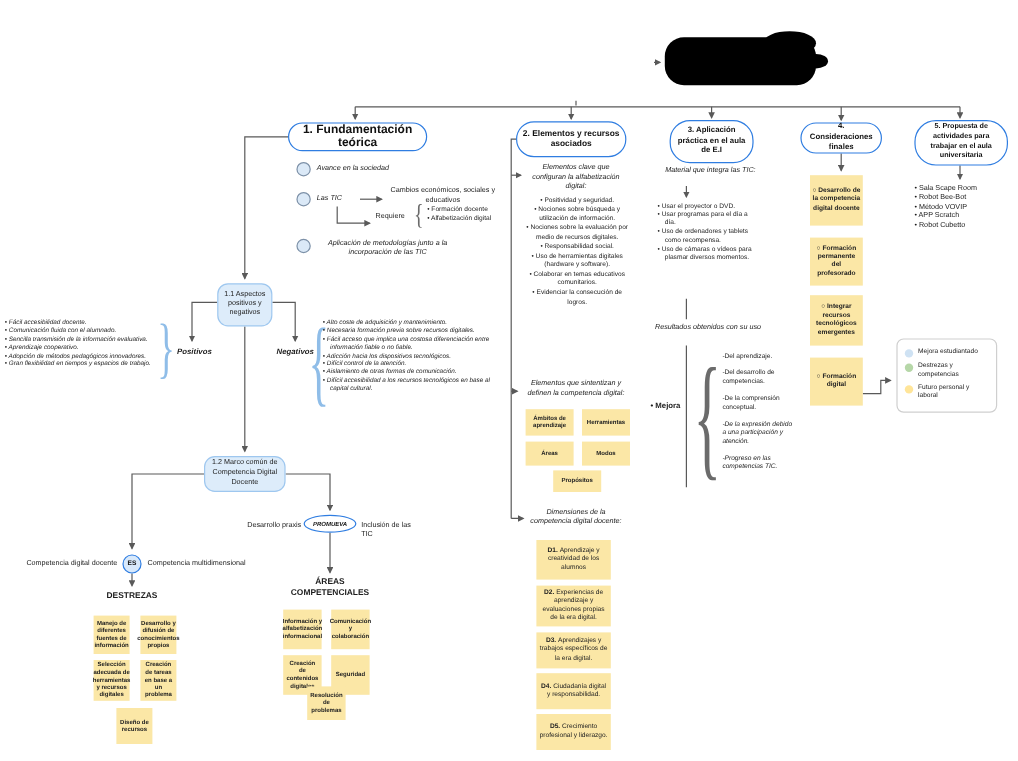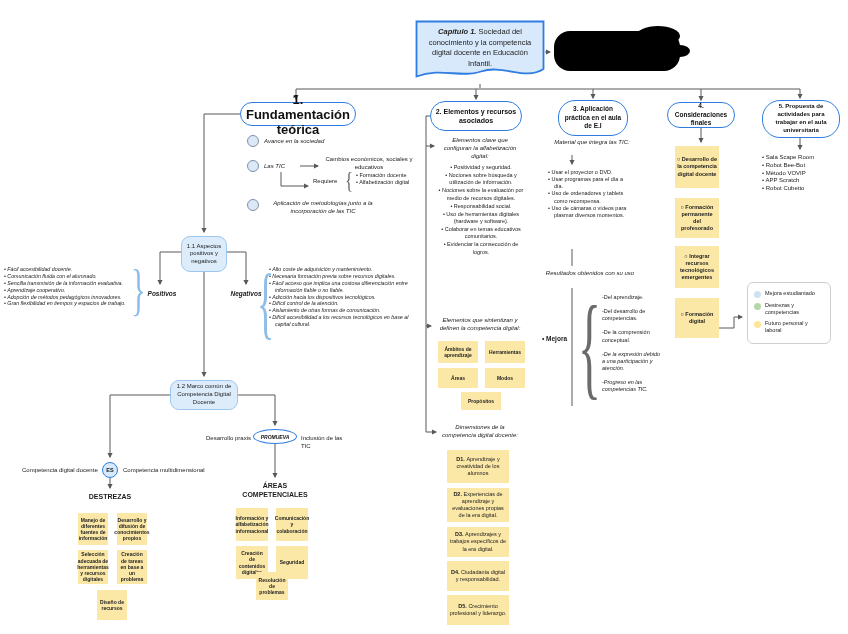--- a/index.html
+++ b/index.html
@@ -72,39 +72,30 @@
       <path d="M426,432 H436" marker-end="url(#arr)"></path>
       <path d="M572,155 V164" marker-end="url(#arr)"></path>
       <path d="M572,249 V266"></path>
       <path d="M572,288 V406"></path>
       <path d="M701,128 V142" marker-end="url(#arr)"></path>
       <path d="M719,328 H734 V317 H742" marker-end="url(#arr)"></path>
       <path d="M800,138 V149" marker-end="url(#arr)"></path>
     </g>
   </svg>
 
-  <div class="node" style="left:415px;top:20px;width:130px;height:64px;">
-    <svg width="130" height="64" style="position:absolute;left:0;top:0;">
-      <path d="M1.5,1.5 L128.5,1.5 L128.5,49 C110,61 88,44 66,51.5 C46,58.5 26,47 1.5,56.5 Z" fill="#d8e9fb" stroke="#2f7de1" stroke-width="1.8"></path>
-    </svg>
-    <div class="abs ctr" style="left:6px;top:7px;width:118px;font-size:7.5px;line-height:1.4;">
-      <span class="bd it">Capítulo 1.</span>
-      <span>Sociedad del conocimiento y la competencia digital docente en Educación Infantil.</span>
-    </div>
-  </div>
 
   <div class="node" style="left:552px;top:24px;width:140px;height:50px;">
     <svg width="140" height="50">
       <rect x="2" y="7" width="126" height="40" rx="16" fill="#000"></rect>
       <ellipse cx="106" cy="12" rx="22" ry="10" fill="#000"></ellipse>
       <ellipse cx="128" cy="27" rx="10" ry="6" fill="#000"></ellipse>
     </svg>
   </div>
 
-  <div class="node oval" style="left:240px;top:102px;width:116px;height:24px;border-radius:12px;font-size:13px;">1. Fundamentación teórica</div>
+  <div class="node oval" style="left:240px;top:102px;width:116px;height:24px;border-radius:12px;font-size:10px;">1. Fundamentación teórica</div>
   <div class="node oval" style="left:430px;top:101px;width:92px;height:30px;border-radius:15px;font-size:7px;line-height:1.3;padding:1px 4px;">2. Elementos y recursos asociados</div>
   <div class="node oval" style="left:558px;top:100px;width:70px;height:36px;border-radius:17px;font-size:6.5px;line-height:1.3;padding:1px 5px;">3. Aplicación práctica en el aula de E.I</div>
   <div class="node oval" style="left:667px;top:102px;width:68px;height:26px;border-radius:13px;font-size:6.5px;line-height:1.3;padding:1px 5px;">4. Consideraciones finales</div>
   <div class="node oval" style="left:762px;top:100px;width:78px;height:38px;border-radius:18px;font-size:6px;line-height:1.3;padding:1px 6px;">5. Propuesta de actividades para trabajar en el aula universitaria</div>
 
   <div class="cbullet" style="left:247px;top:135px;"></div>
   <div class="lbl it small6" style="left:264px;top:138px;width:92px;">Avance en la sociedad</div>
 
   <div class="cbullet" style="left:247px;top:160px;"></div>
   <div class="lbl it small6" style="left:264px;top:163px;width:34px;">Las TIC</div>

